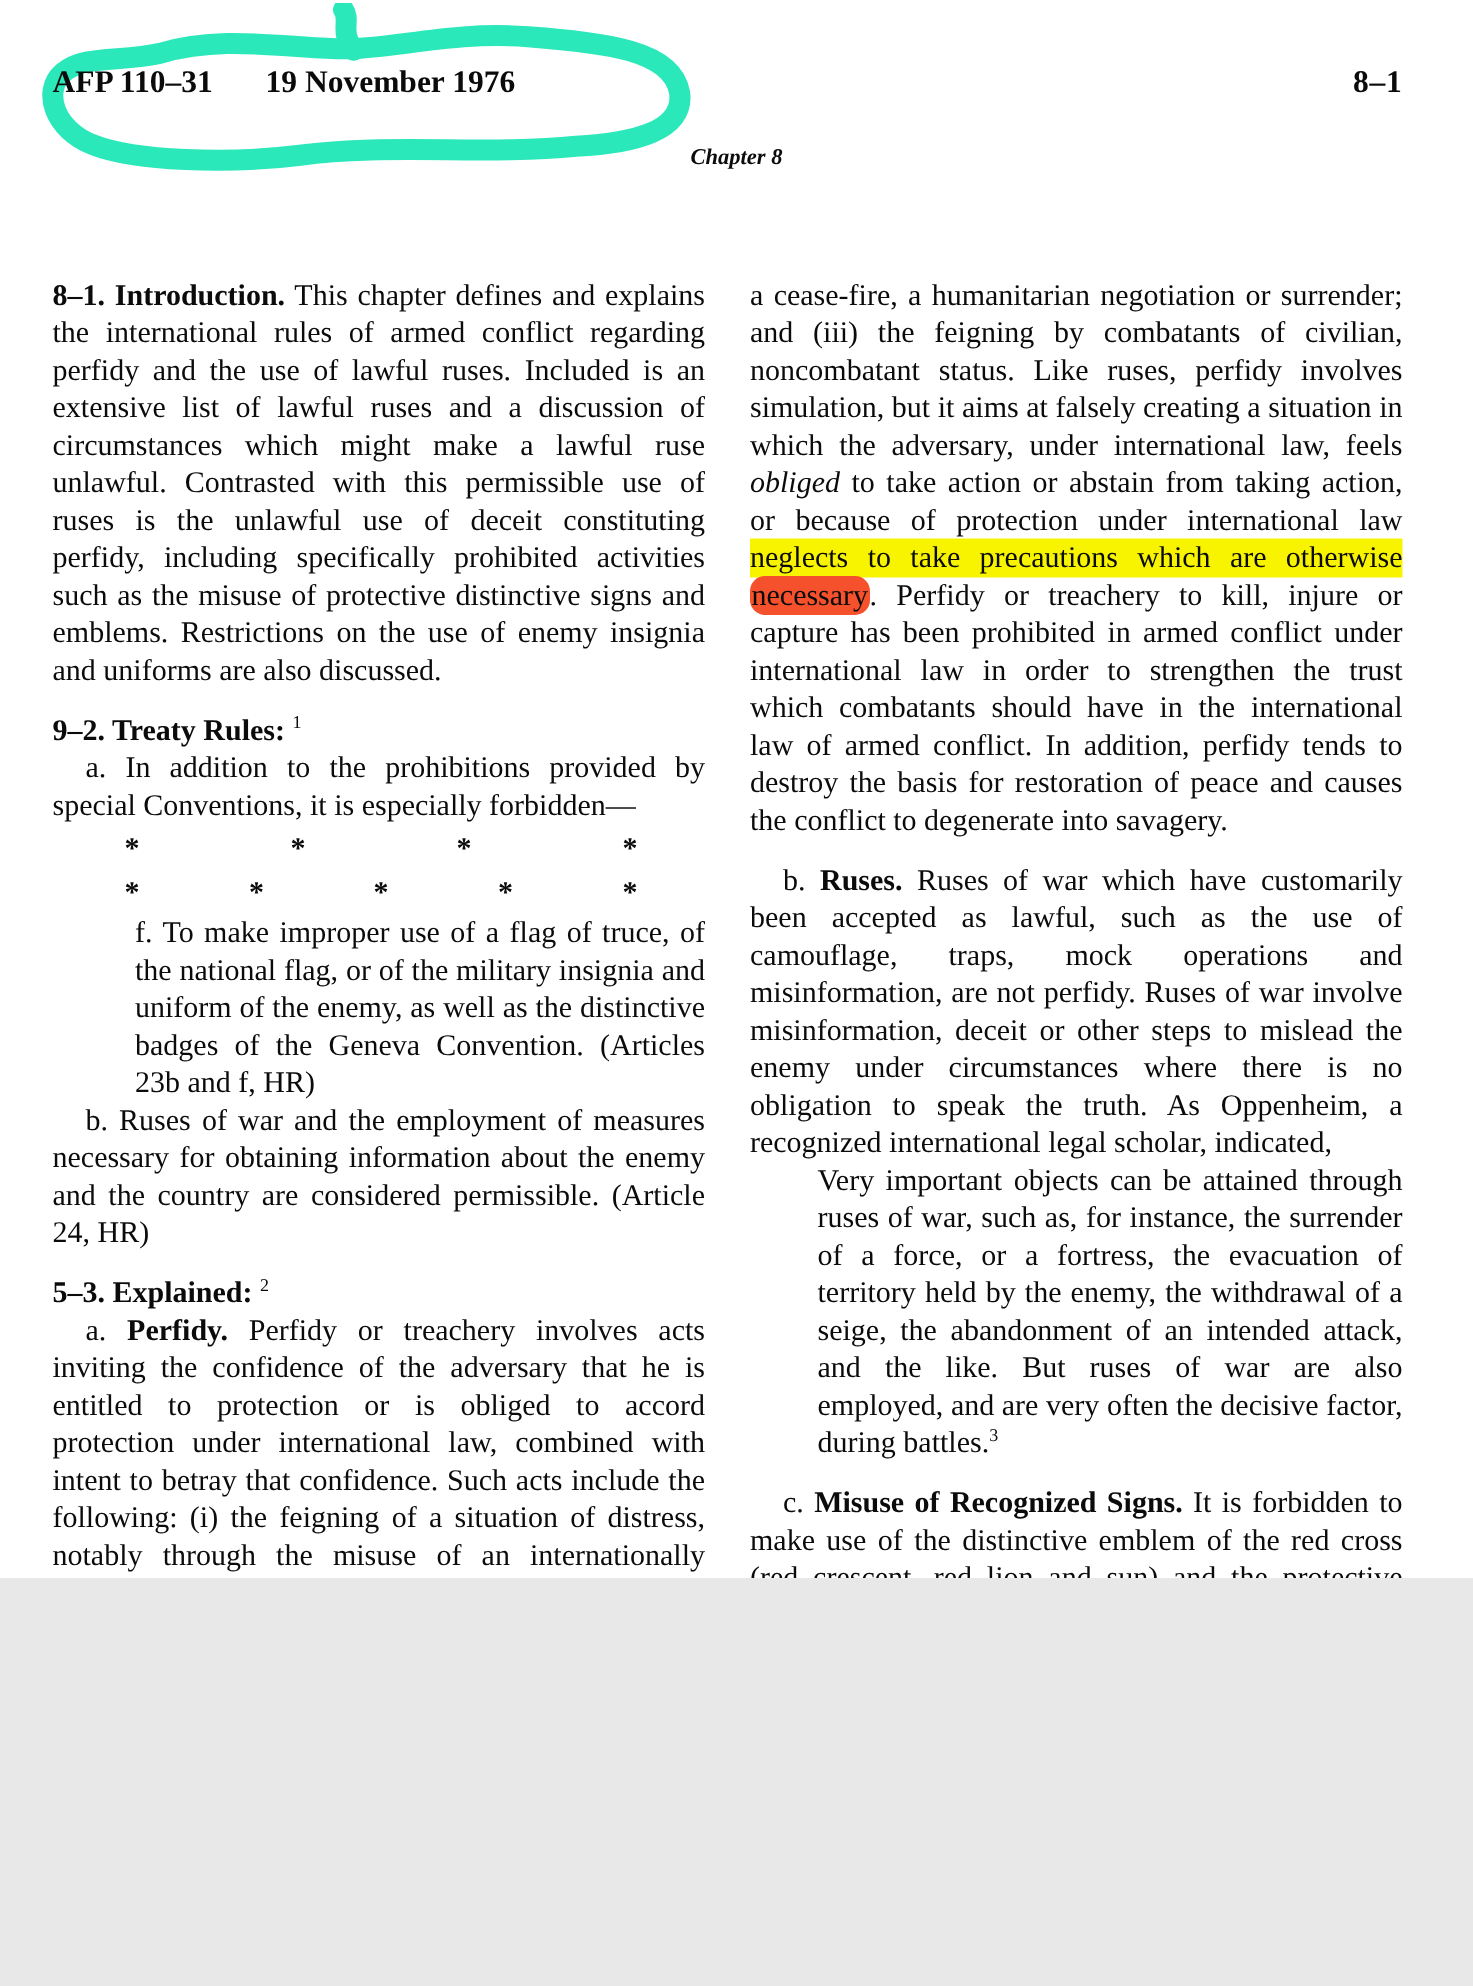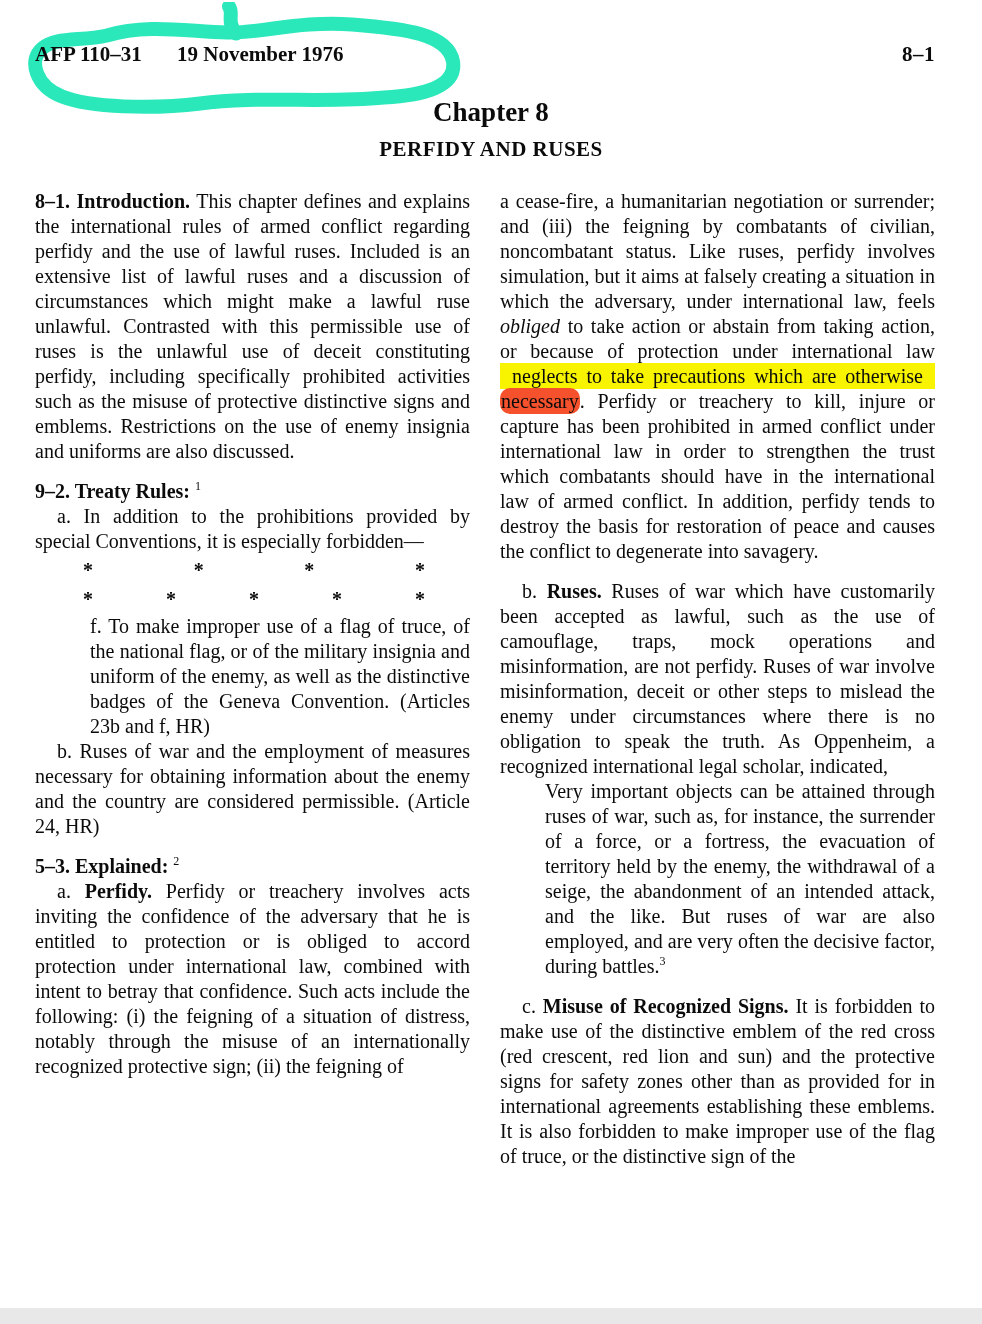--- a/index.html
+++ b/index.html
@@ -1,62 +1,62 @@
 <!DOCTYPE html>
 <html style="--marker-color: #2be8bb; --hl-yellow: #f8f400; --hl-orange: #f4512c;"><head>
 <meta charset="utf-8">
 <style>
   html,body { margin:0; padding:0; background:#e8e8e8; }
   .page {
     position:relative;
-    width:982px; height:1308px;
+    width:982px; height:1052px;
     margin:0 auto;
     background:#ffffff;
     color:#0b0b0b;
     font-family:"Liberation Serif","DejaVu Serif",serif;
     overflow:hidden;
   }
   
   .doc-header {
     display:flex; justify-content:space-between; align-items:baseline;
     padding:42px 47px 0 35px;
     font-weight:bold; font-size:21px;
   }
   .doc-id-group span { display:inline-block; }
   .doc-date { margin-left:30px; }
   .page-num { letter-spacing:0.5px; }
   
   .chapter-block { text-align:center; margin-top:30px; }
-  .chapter-num  { font-weight:bold; font-size:27px; }
+  .chapter-num  { font-weight:bold; font-size:15px;font-style:italic; }
   .chapter-title{ font-weight:bold; font-size:21px; margin-top:9px; letter-spacing:0.5px; }
   
   .columns {
     display:flex; gap:30px;
     padding:27px 47px 0 35px;
     font-size:20px; line-height:25px;
     text-align:justify;
   }
-  .col { width:435px; flex:0 0 435px; }
+  .col { width:435px; flex:0 0 435px;margin-top:44px; }
   p { margin:0; }
   .sect-head { font-weight:bold; }
   .mt { margin-top:15px; }
   .mt-sm { margin-top:6px; }
   .indent { text-indent:22px; }
   .subitem { margin-left:55px; }
   .quote { margin-left:45px; }
   sup { font-size:12px; line-height:0; vertical-align:super; font-weight:normal; }
   .stars {
     display:flex; justify-content:space-between;
     padding:0 45px 0 48px;
     margin:4px 0 2px 0;
     font-size:20px; font-weight:bold;
   }
   .ital { font-style:italic; }
   .lead-bold { font-weight:bold; }
-  .hl-y { background:var(--hl-yellow,#f8f400); padding:2px 12px; }
+  .hl-y { background:var(--hl-yellow,#f8f400); padding:2px 0; }
   .hl-o { background:var(--hl-orange,#f4512c); padding:2px 1px;border-radius:10px; }
   
   .marker-circle {
     position:absolute; left:12px; top:2px;
     width:450px; height:118px;
     pointer-events:none;
   }
   .marker-circle path {
     fill:none;
     stroke:var(--marker-color,#2be8bb);
@@ -79,21 +79,20 @@
   <header class="doc-header">
     <div class="doc-id-group">
       <span>AFP 110–31</span>
       <span class="doc-date">19 November 1976</span>
     </div>
     <div class="page-num">8–1</div>
   </header>
 
   <div class="chapter-block">
     <div class="chapter-num">Chapter 8</div>
-    <div class="chapter-title">PERFIDY AND RUSES</div>
   </div>
 
   <main class="columns">
 
     <section class="col">
       <p>
         <span class="sect-head">8–1. Introduction.</span><span> This chapter defines and explains the international rules of armed conflict regarding perfidy and the use of lawful ruses. Included is an extensive list of lawful ruses and a discussion of circumstances which might make a lawful ruse unlawful. Contrasted with this permissible use of ruses is the unlawful use of deceit constituting perfidy, including specifically prohibited activities such as the misuse of protective distinctive signs and emblems. Restrictions on the use of enemy insignia and uniforms are also discussed.</span>
       </p>
 
       <p class="mt">

